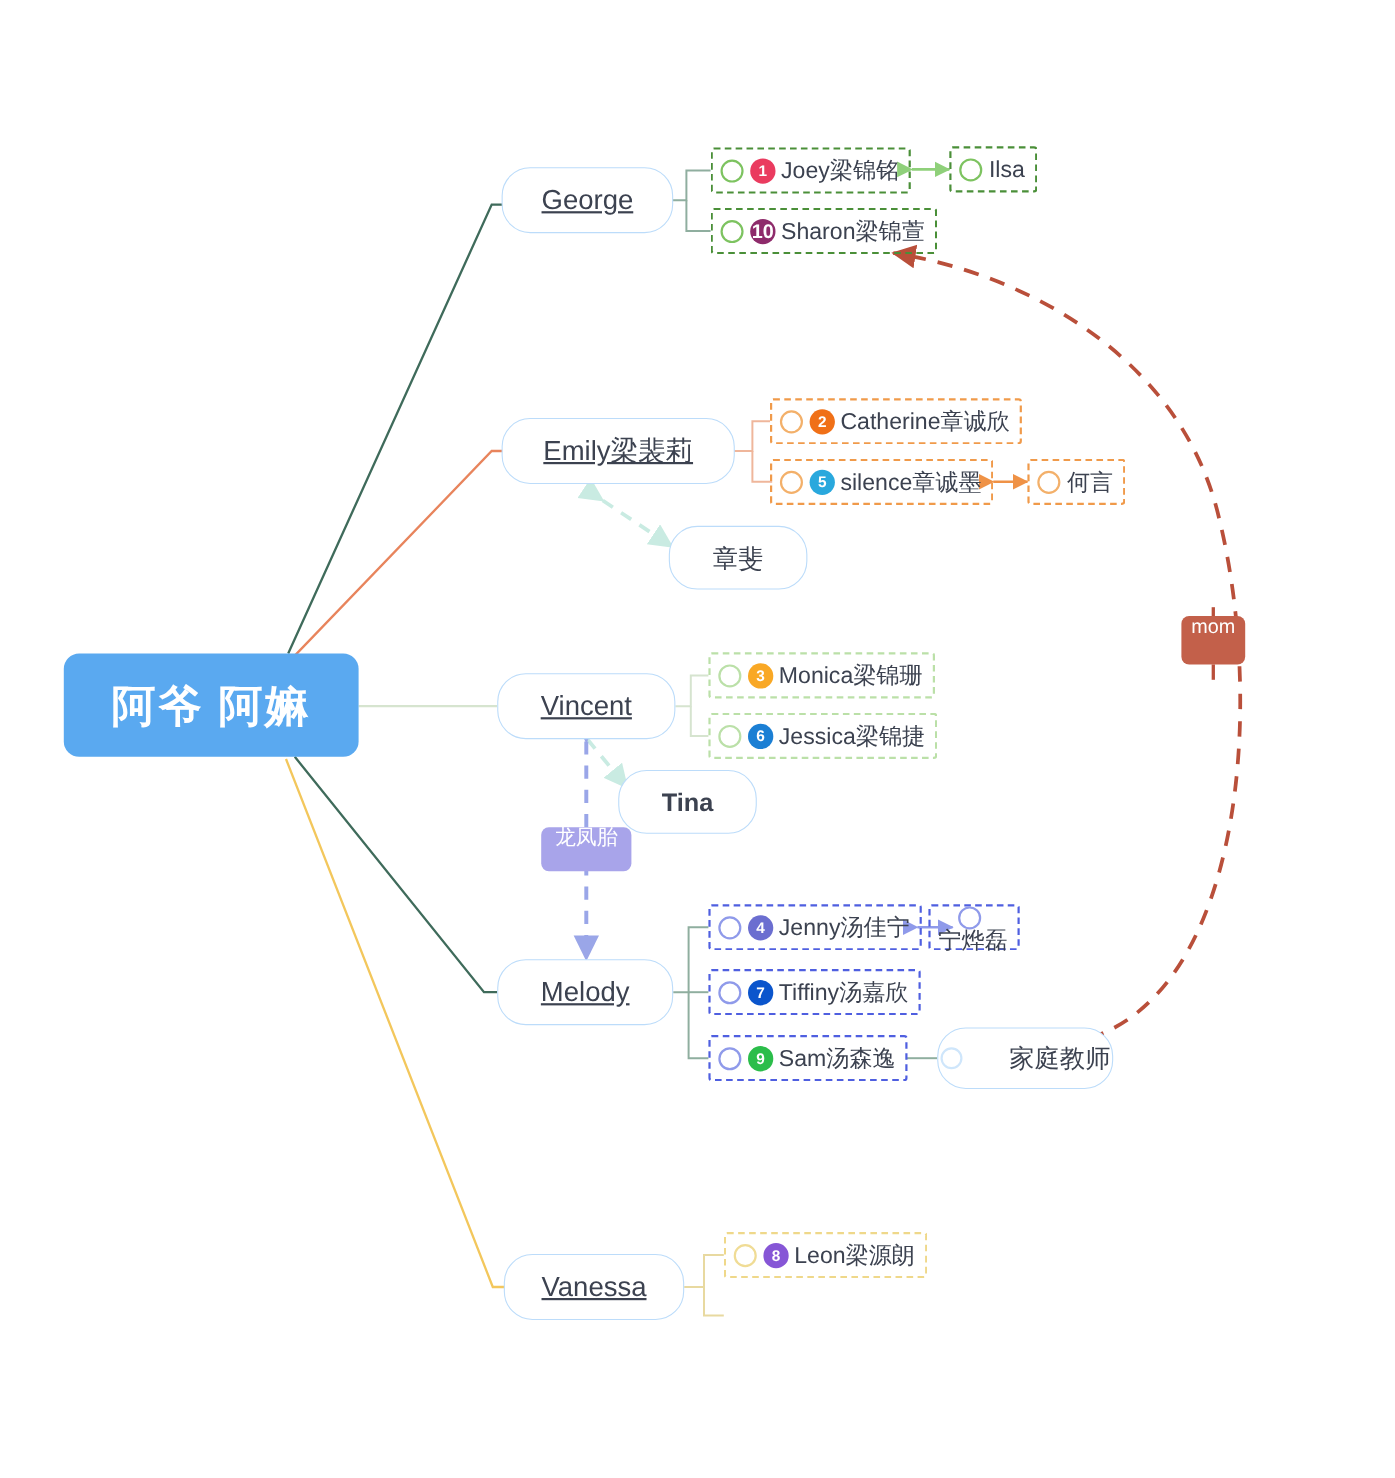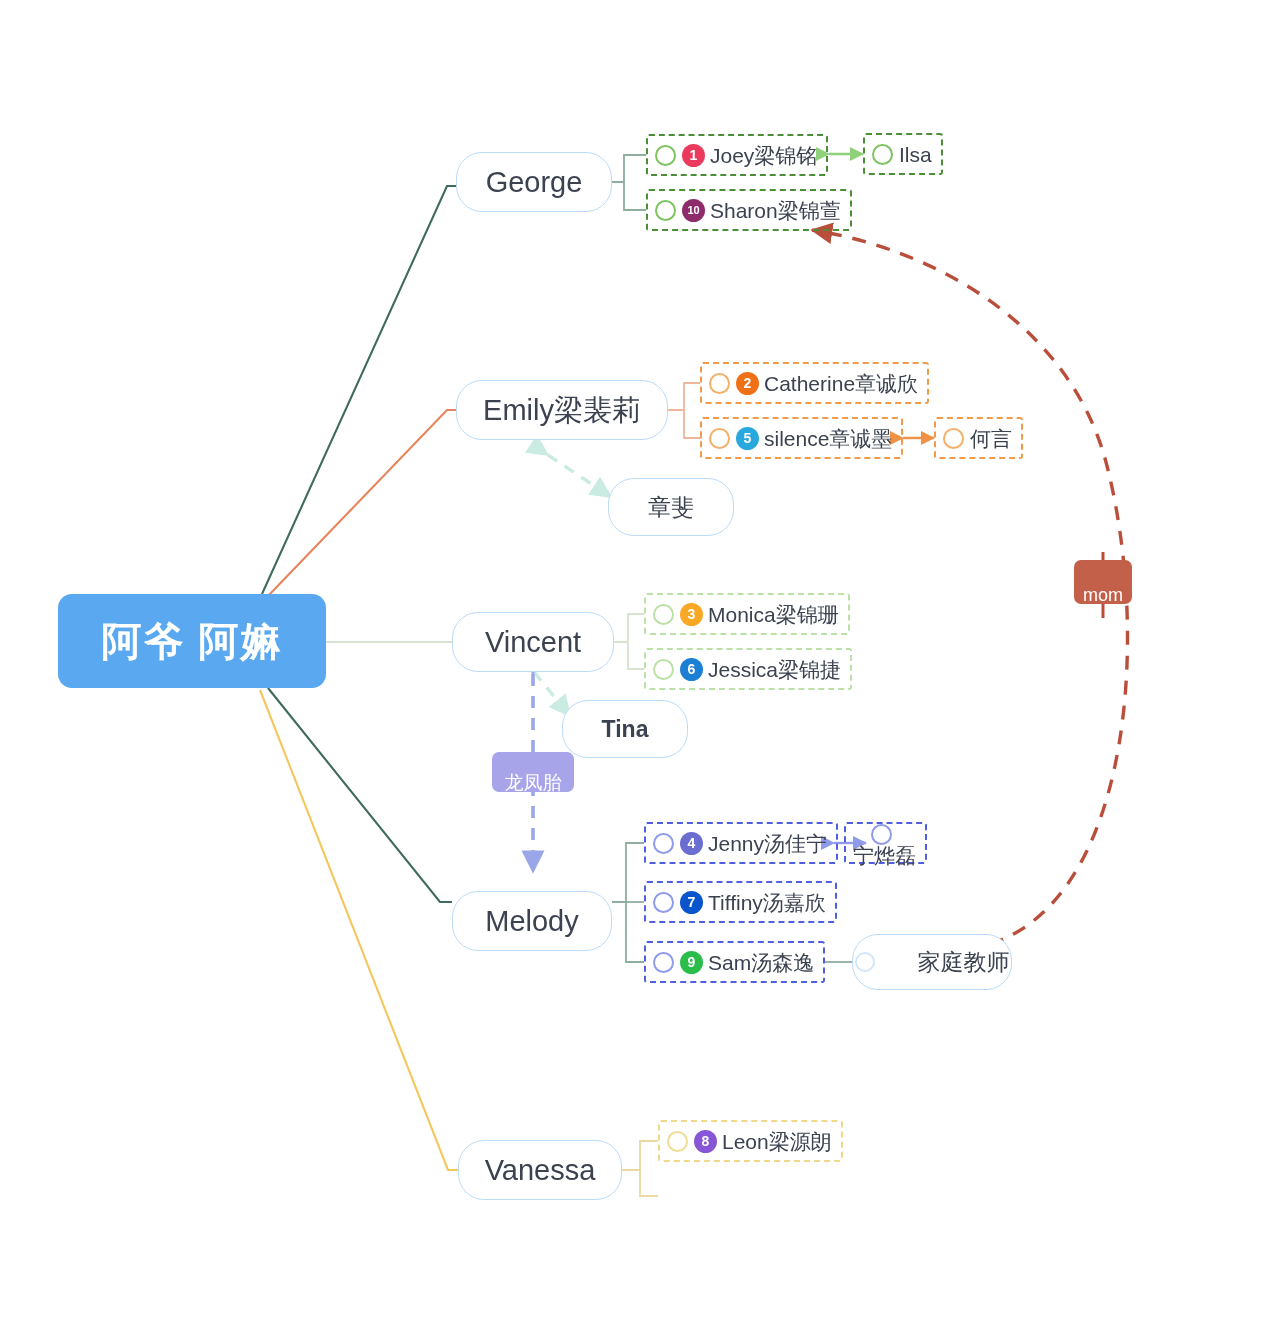--- a/index.html
+++ b/index.html
@@ -31,21 +31,21 @@
     display:flex;align-items:center;justify-content:center;
     background:#5aa9f0;
     border-radius:14px;
     color:#ffffff;
     font-size:40px;font-weight:bold;
     letter-spacing:2px;
     white-space:nowrap;
   }
 
   
-  .l1{font-size:29px;}
+  .l1{font-size:25px;text-decoration:underline;}
   
   .plain{font-size:23px;}
 
   
   .chip{
     position:absolute;
     box-sizing:border-box;
     display:flex;align-items:center;
     padding:0 9px 0 7px;
     border:2.5px dashed #4a8f38;
@@ -61,28 +61,28 @@
     border:2px solid #7dc360;
     box-sizing:border-box;flex:0 0 auto;margin-right:6px;
   }
   .chip .num{
     width:23px;height:23px;border-radius:50%;
     flex:0 0 auto;margin-right:5px;
     color:#fff;font-size:14px;font-weight:bold;
     display:flex;align-items:center;justify-content:center;
     line-height:1;
   }
-  .chip .num.wide{font-size:11px;}
+  .chip .num.wide{font-size:18px;}
   .chip .txt{line-height:1;}
 
   
   .relabel{
     position:absolute;
     box-sizing:border-box;
-    display:flex;align-items:flex-end;justify-content:center;
+    display:flex;align-items:flex-start;justify-content:center;
     border-radius:7px;
     color:#ffffff;
     white-space:nowrap;
     line-height:1;
   }
   .relabel.mom{background:#c3604a;font-size:18px;}
   .relabel.twin{background:#a8a4ea;font-size:19px;}
 </style>
 </head>
 <body>
@@ -182,21 +182,21 @@
   </div>
 
   <div class="node l1" style="left:456px;top:380px;width:212px;height:60px;">
     <span class="lbl">Emily梁裴莉</span>
   </div>
 
   <div class="node l1" style="left:452px;top:612px;width:162px;height:60px;">
     <span class="lbl">Vincent</span>
   </div>
 
-  <div class="node l1" style="left:452px;top:891px;width:160px;height:60px;">
+  <div class="node l1" style="left:452px;top:872px;width:160px;height:60px;">
     <span class="lbl">Melody</span>
   </div>
 
   <div class="node plain" style="left:608px;top:478px;width:126px;height:58px;">
     <span class="lbl">章斐</span>
   </div>
 
   <div class="node l1" style="left:458px;top:1140px;width:164px;height:60px;">
     <span class="lbl">Vanessa</span>
   </div>

